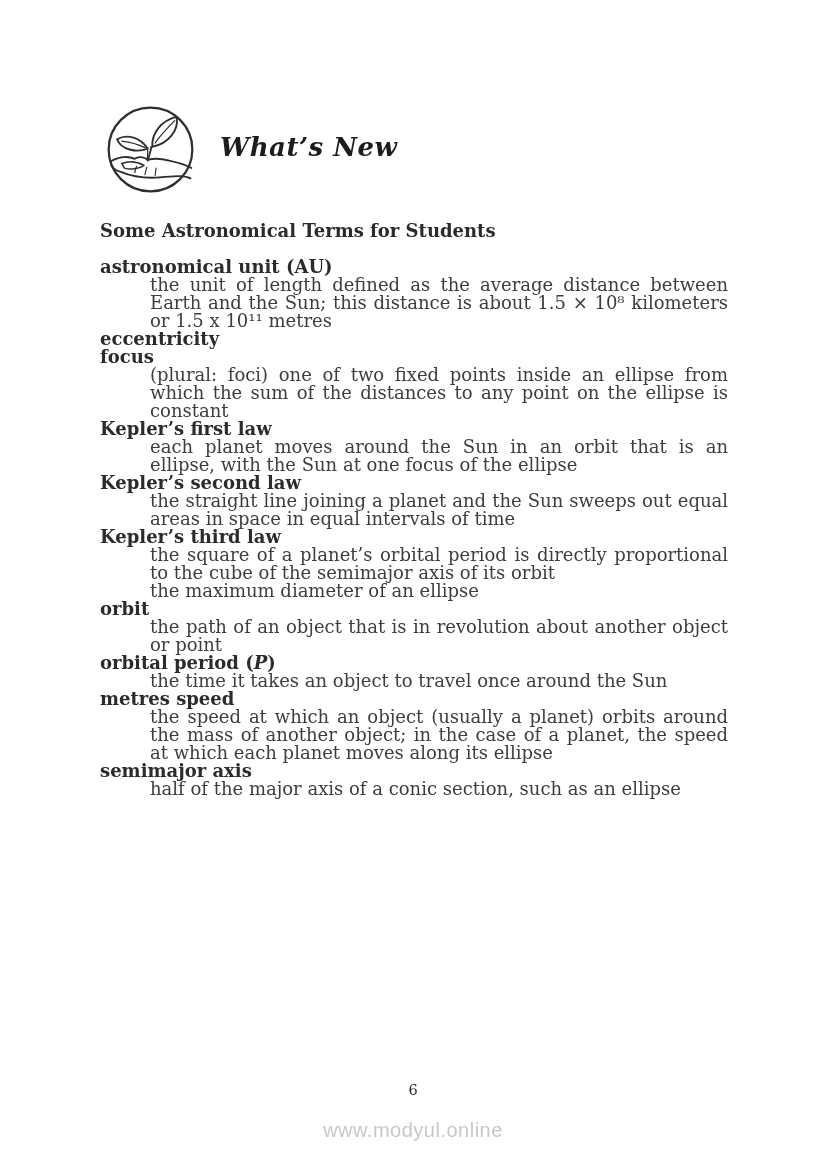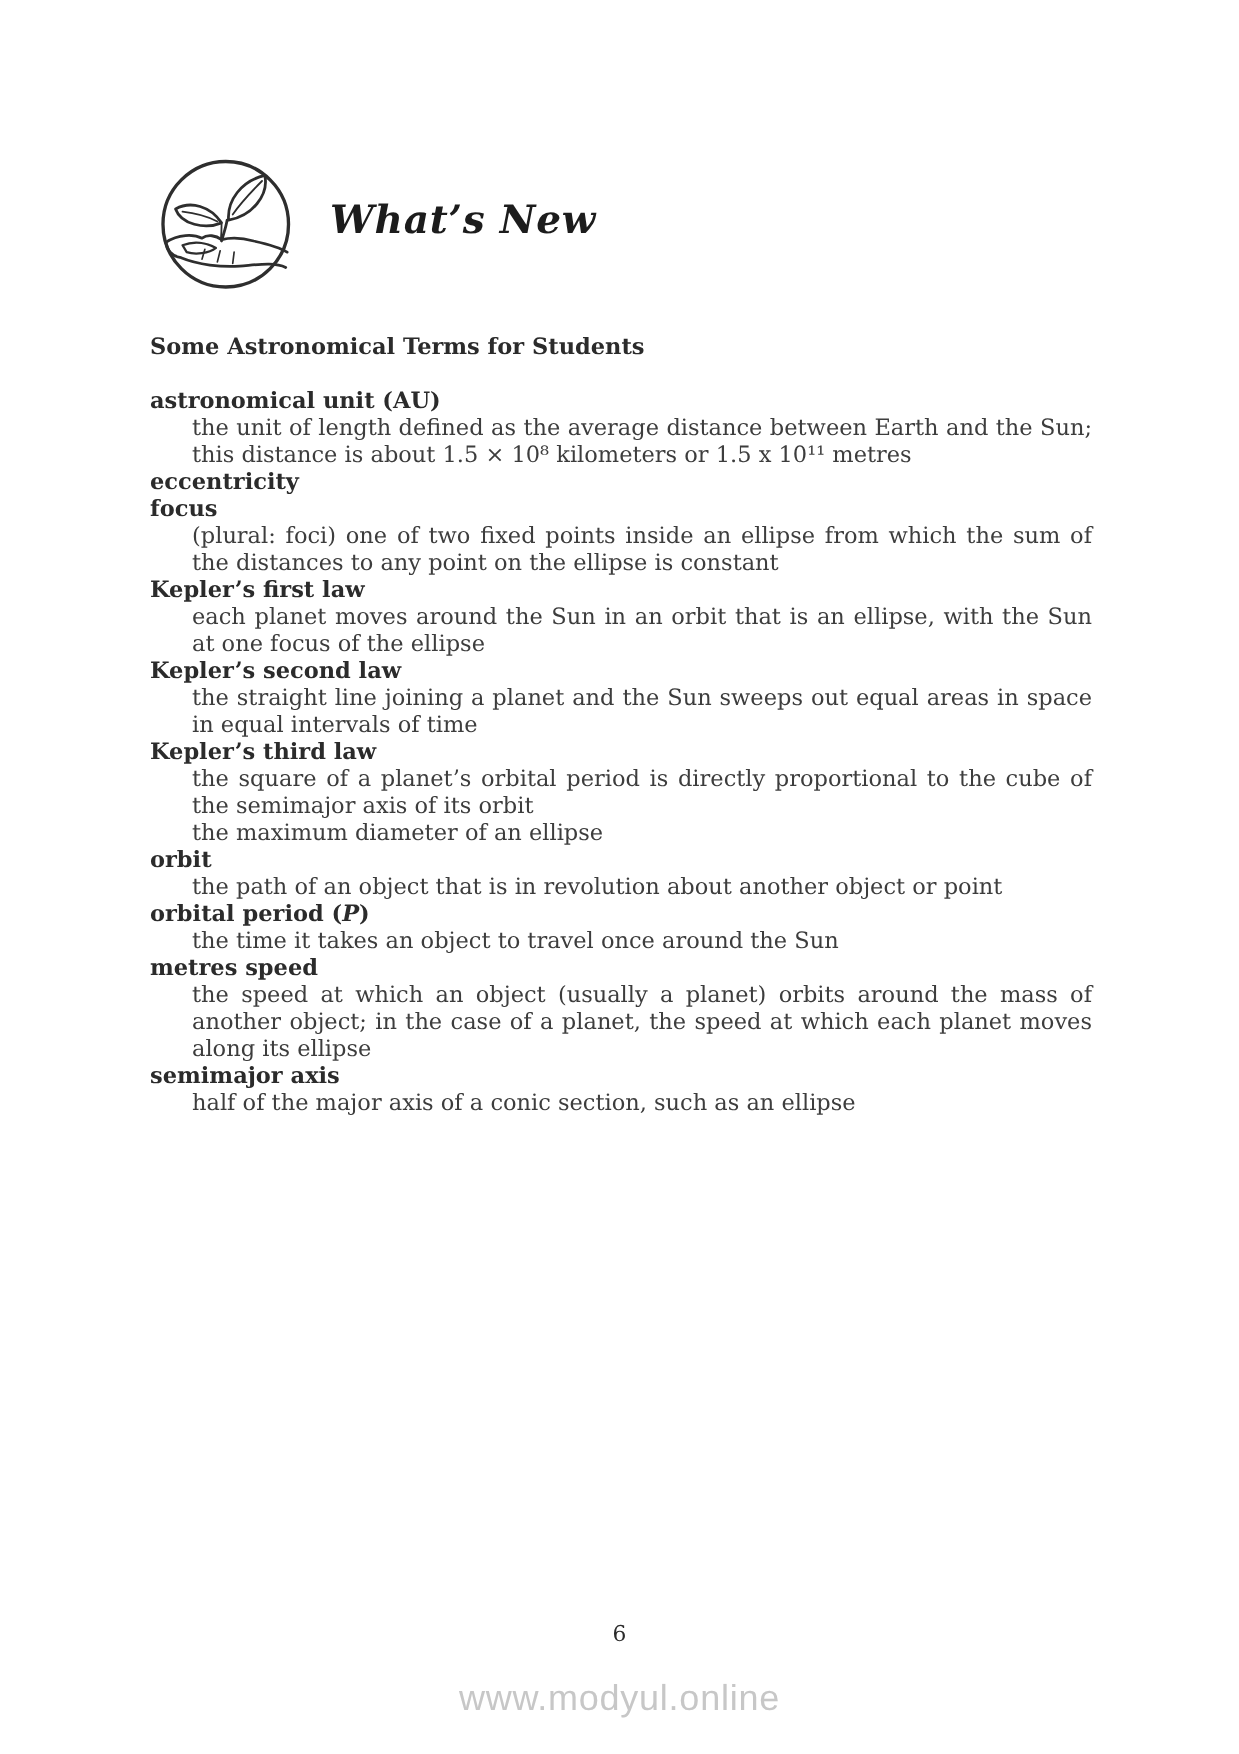--- a/index.html
+++ b/index.html
@@ -30,54 +30,54 @@
     font-style:italic;
     color:#1c1c1c;
     letter-spacing:0.5px;
     font-family:"DejaVu Serif", serif;
   }
   .content {
     position:absolute;
     left:100px;
     top:222px;
     width:628px;
-    font-size:15px;
+    font-size:18px;
     line-height:18px;
   }
   .section-heading {
     font-weight:bold;
     color:#2b2b2b;
     margin-bottom:18px;
   }
   .entry .term {
     font-weight:bold;
     color:#2b2b2b;
   }
   .entry .definition {
-    margin-left:28px;
+    margin-left:50px;
     text-align:justify;
     color:#3d3d3d;
   }
   .page-number {
     position:absolute;
     top:1082px;
     left:0;
     width:100%;
     text-align:center;
     font-size:14.5px;
     color:#2b2b2b;
   }
   .watermark {
     position:absolute;
     top:1119px;
     left:0;
     width:100%;
     text-align:center;
     font-family:"Liberation Sans", sans-serif;
-    font-size:24px;
+    font-size:20px;
     letter-spacing:0.5px;
     color:#c7c7c7;
   }
 </style>
 </head>
 <body>
 
 <div class="page">
 
   <div class="header-icon">

